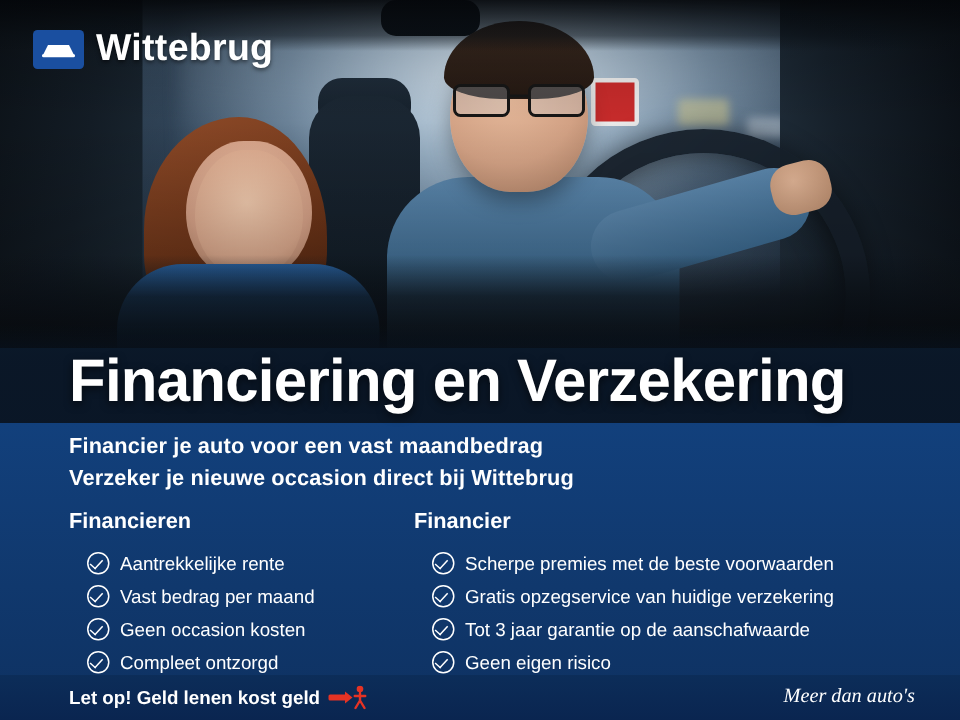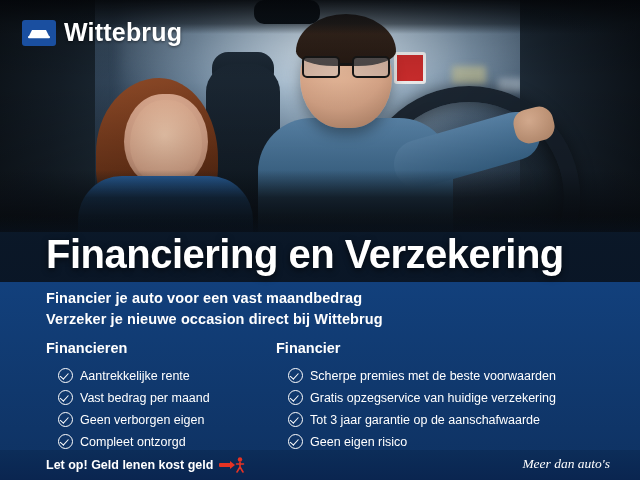--- a/index.html
+++ b/index.html
@@ -431,21 +431,21 @@
           <li>
             <span class="check"></span>
             <span>Aantrekkelijke rente</span>
           </li>
           <li>
             <span class="check"></span>
             <span>Vast bedrag per maand</span>
           </li>
           <li>
             <span class="check"></span>
-            <span>Geen verborgen eigen</span>
+            <span>Geen occasion kosten</span>
           </li>
           <li>
             <span class="check"></span>
             <span>Compleet ontzorgd</span>
           </li>
           <li>
             <span class="check"></span>
             <span>Eenvoudige aanvraagprocedure</span>
           </li>
         </ul>

